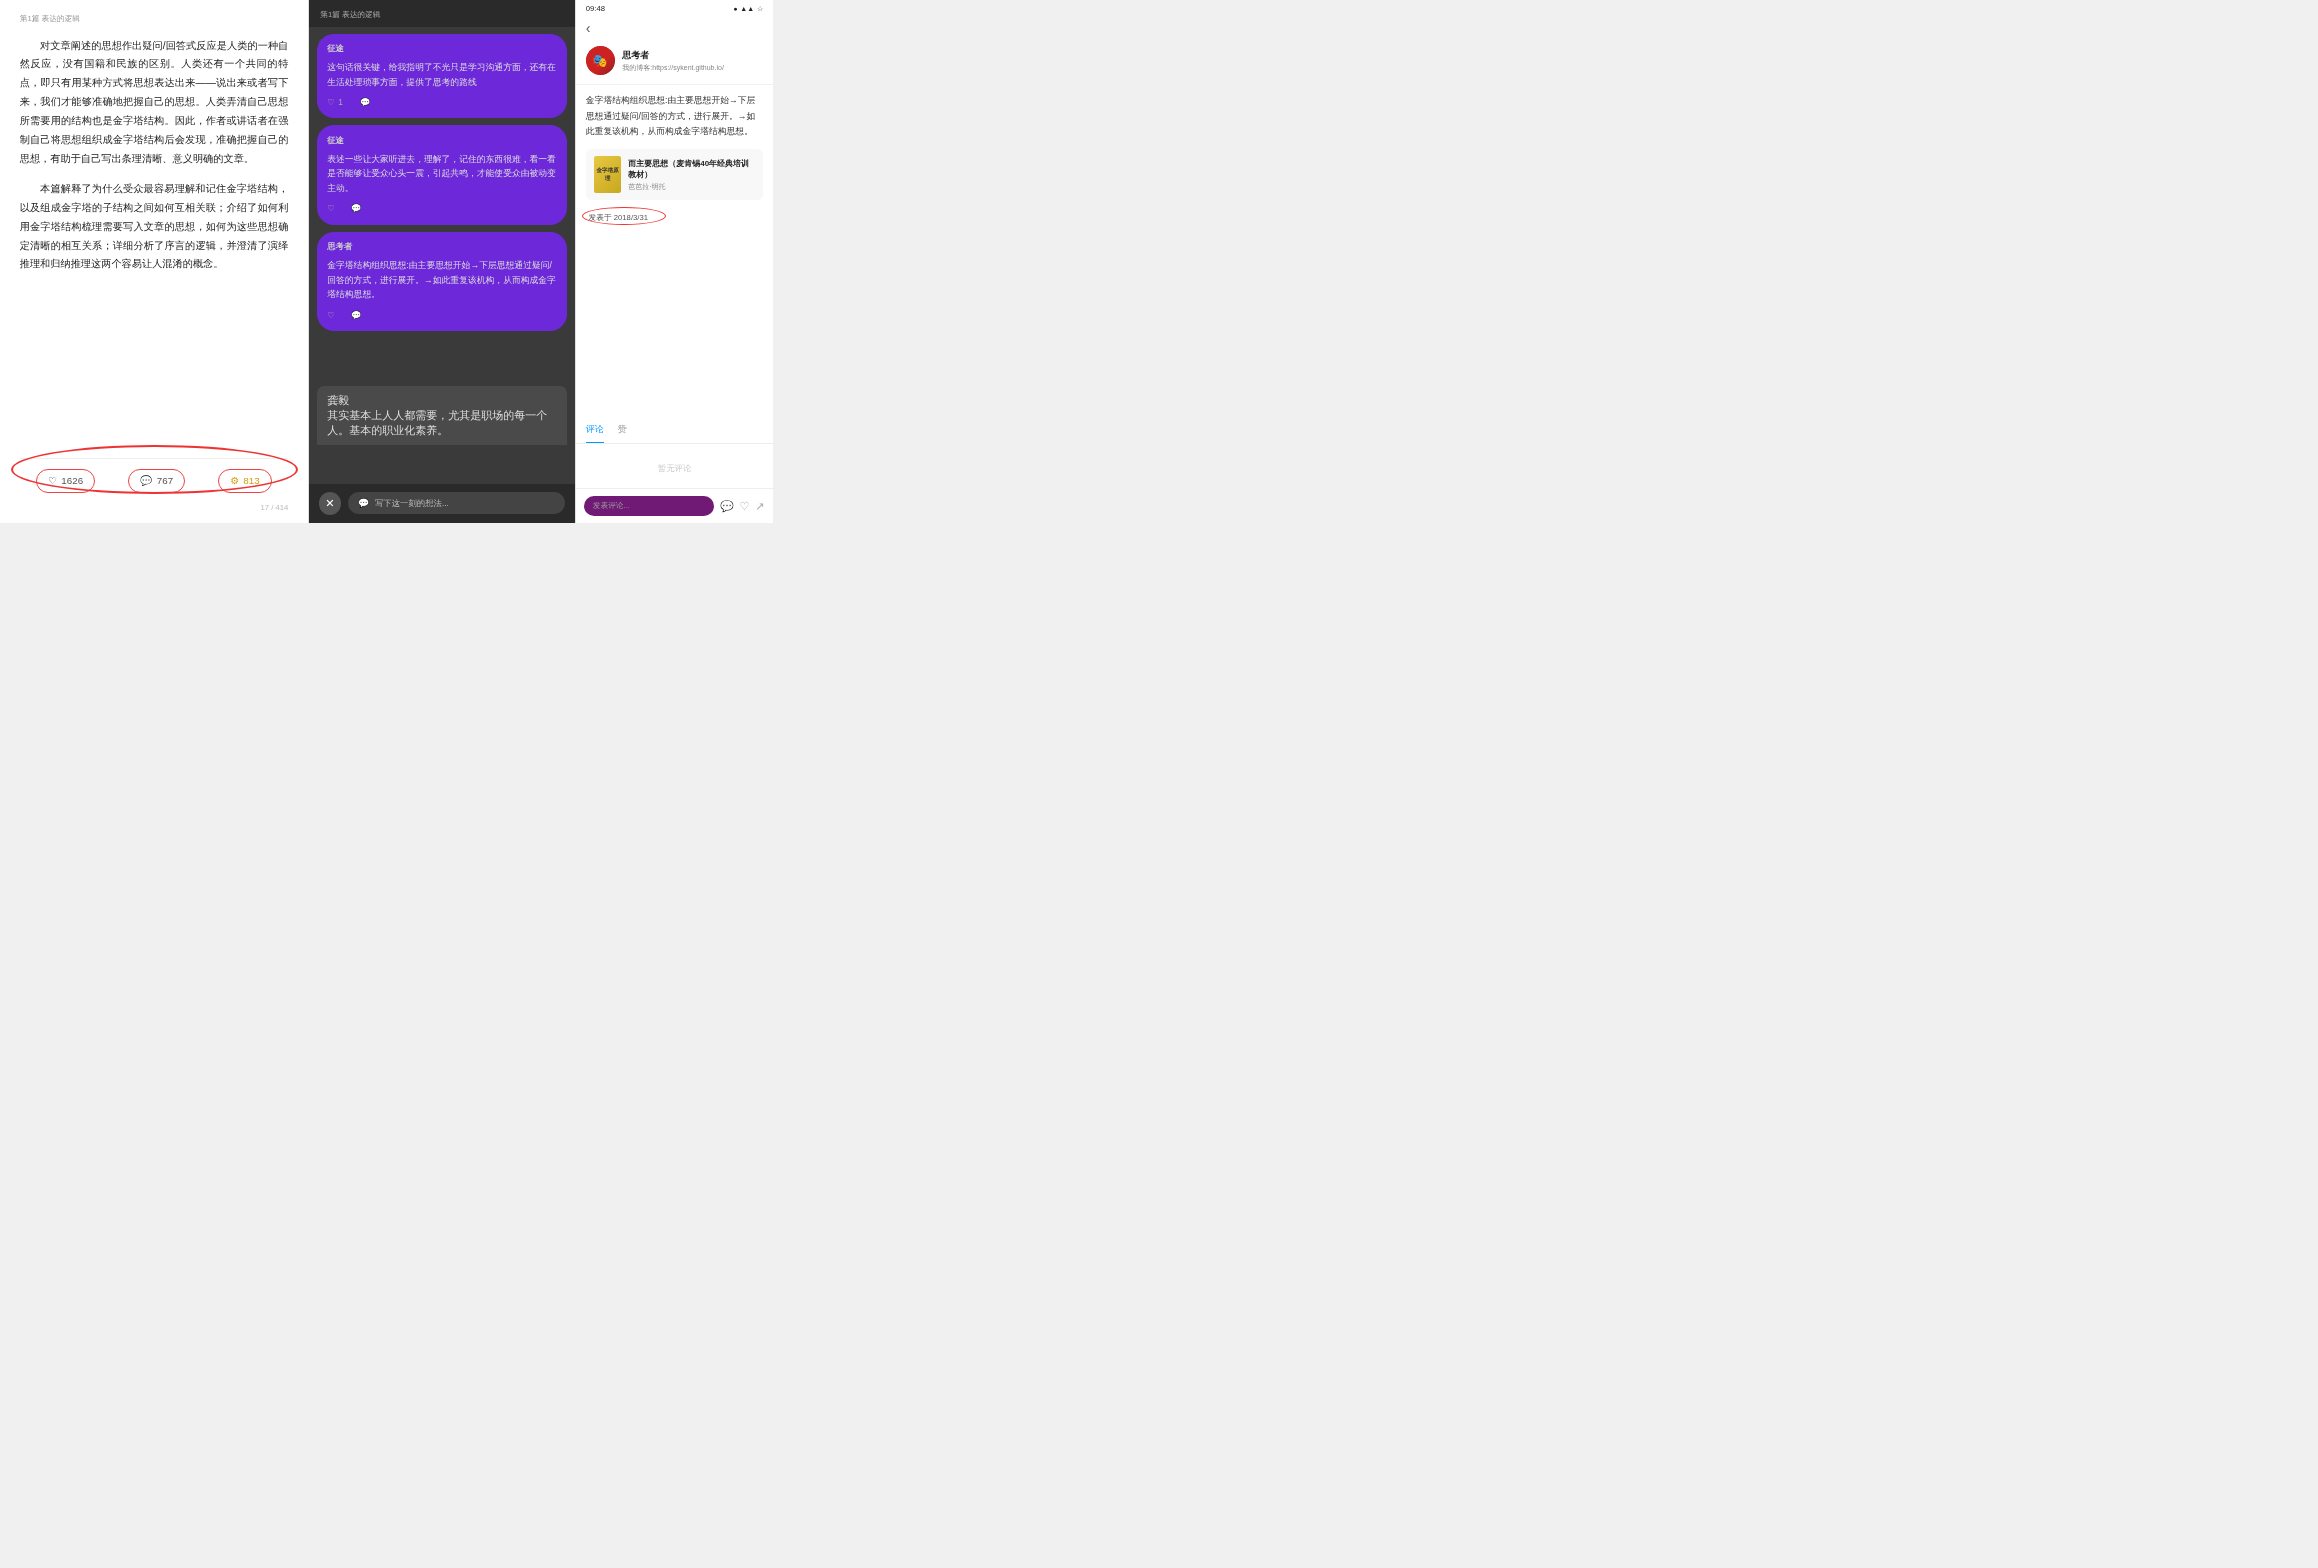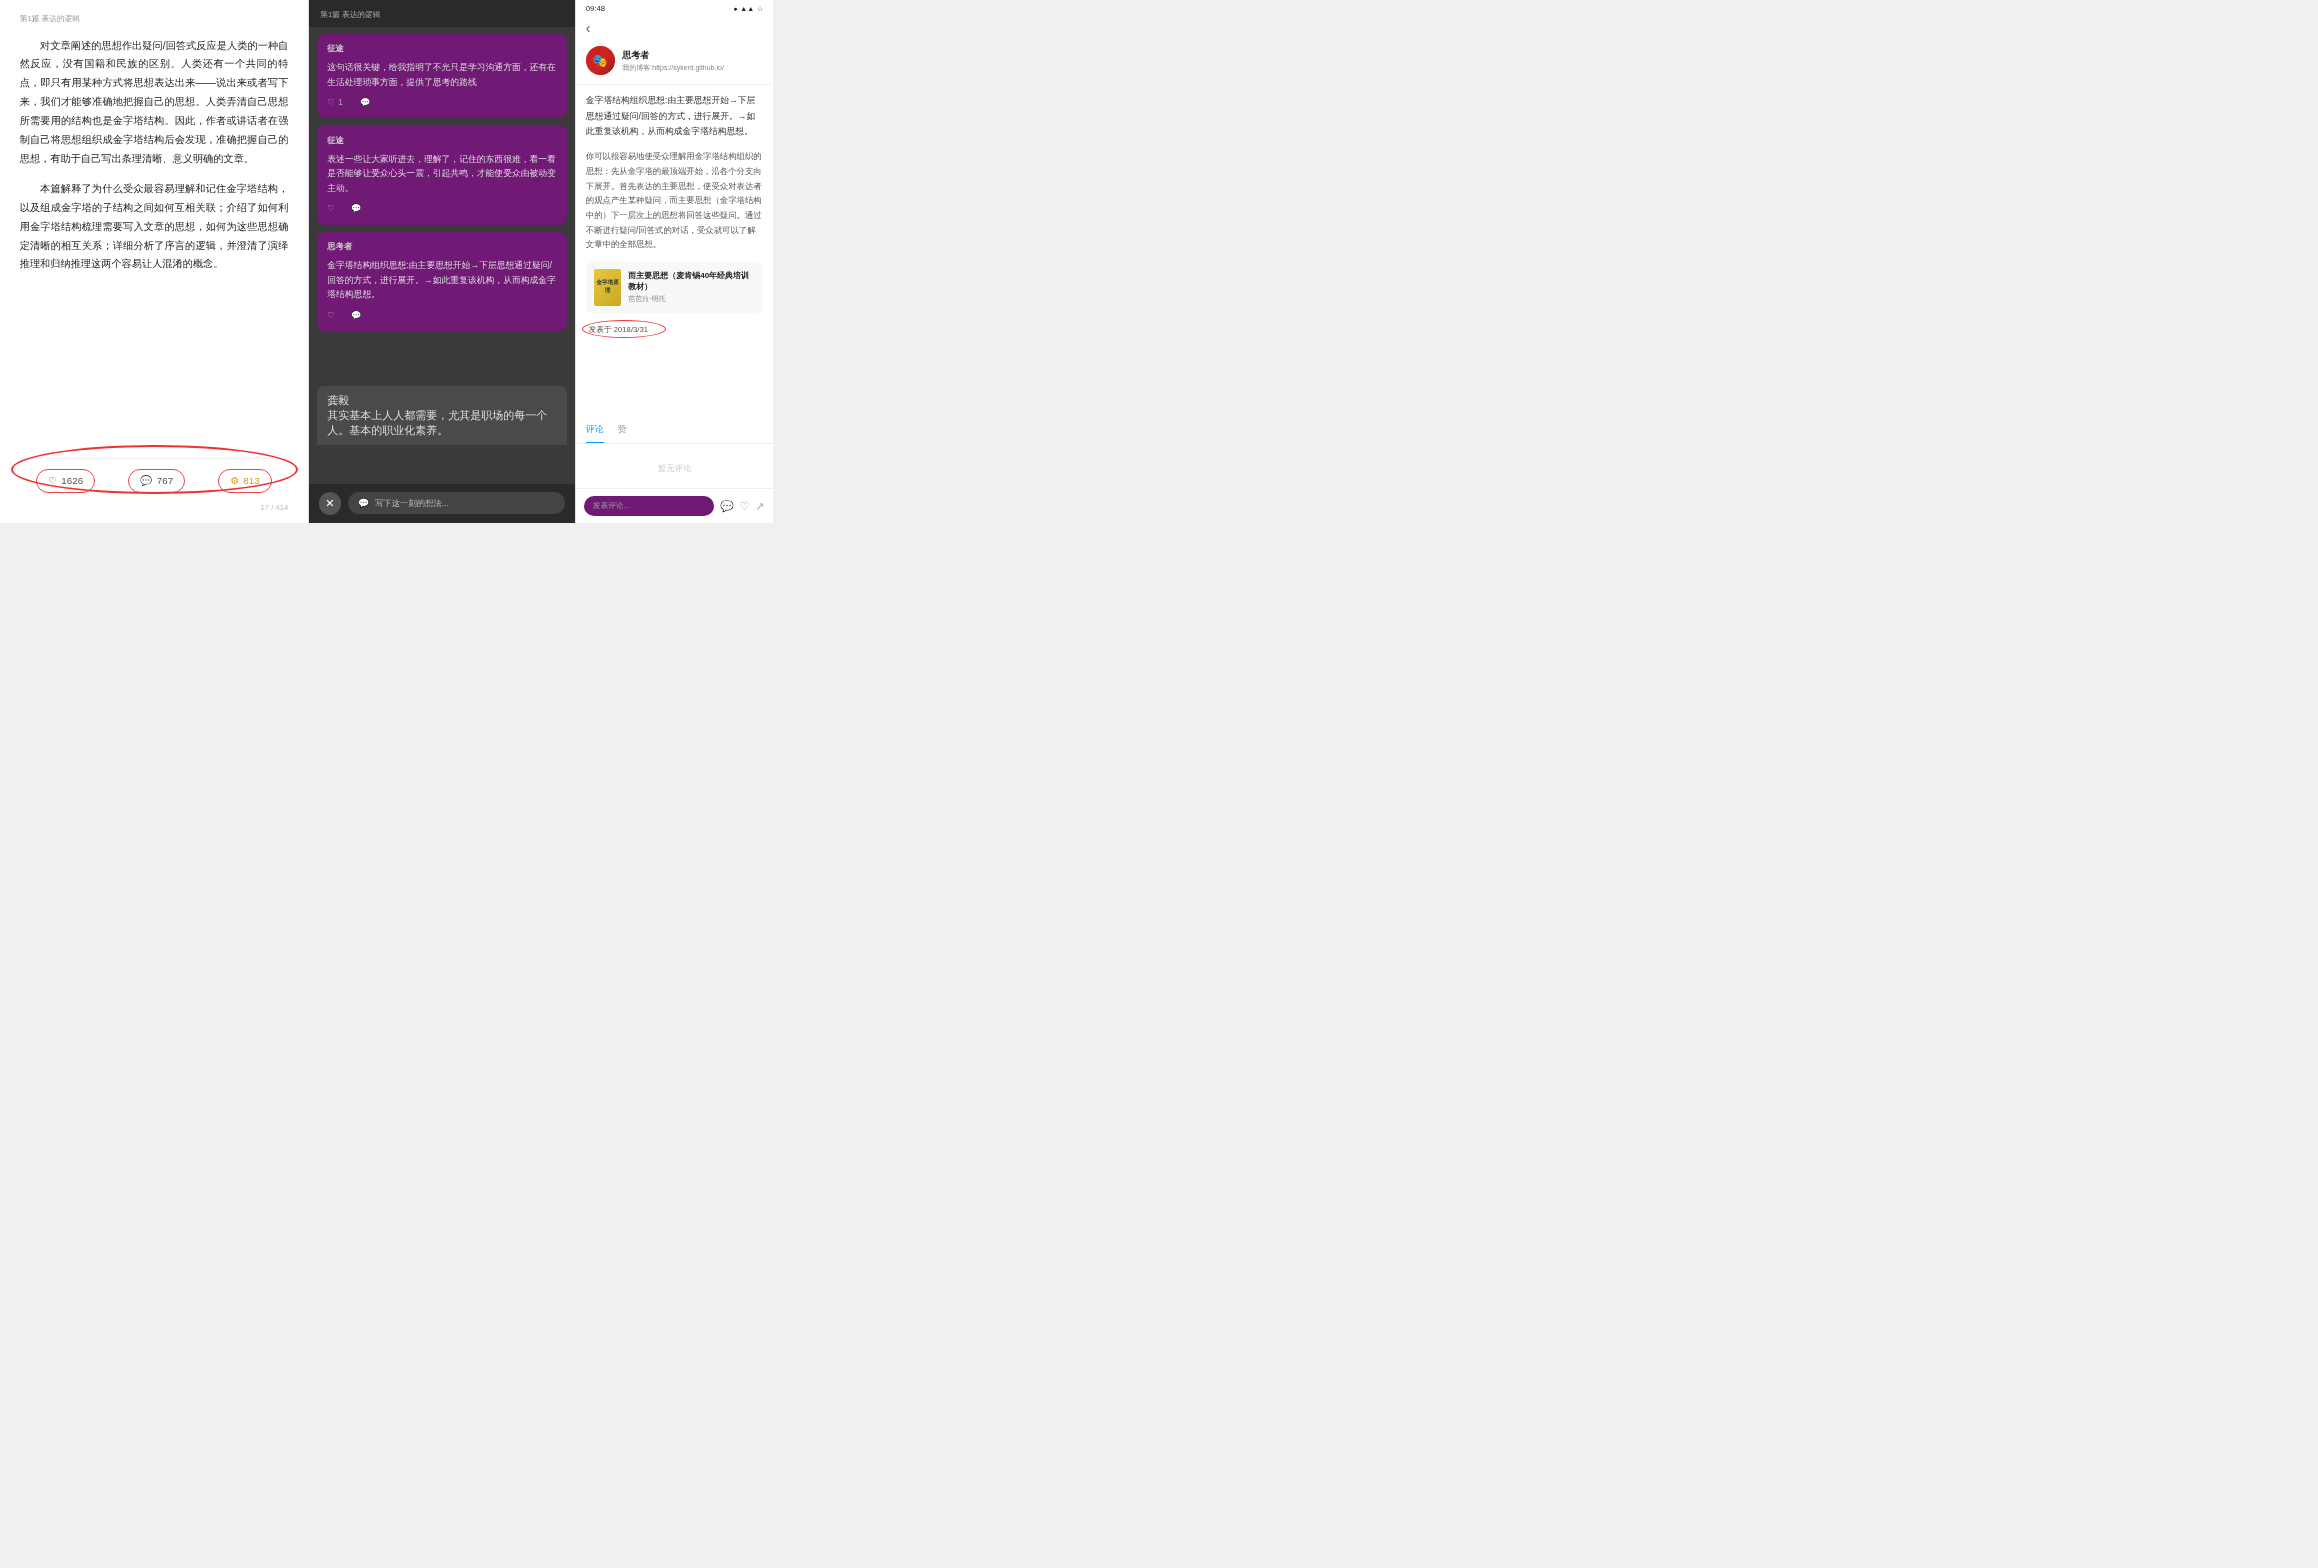--- a/index.html
+++ b/index.html
@@ -132,22 +132,22 @@
       top: 0; left: 0; right: 0; bottom: 0;
       display: flex;
       flex-direction: column;
       gap: 7px;
       padding: 7px 8.4px;
       z-index: 1;
       overflow: hidden;
     }
 
     .comment-card {
-      background: #701a75;
-      border-radius: 8px;
+      background: #6d28d9;
+      border-radius: 17px;
       padding: 8.4px 9.8px;
       color: #e8e8e8;
       font-size: 8.8px;
       line-height: 1.65;
     }
 
     .comment-card .card-user {
       font-size: 8.4px;
       font-weight: bold;
       color: #ccc;
@@ -545,21 +545,20 @@
     <div class="avatar">
       <div class="avatar-inner">🎭</div>
     </div>
     <div class="user-info">
       <div class="user-name">思考者</div>
       <div class="user-url">我的博客:https://sykent.github.io/</div>
     </div>
   </div>
   <div class="right-content">
     <div class="article-summary">金字塔结构组织思想:由主要思想开始→下层思想通过疑问/回答的方式，进行展开。→如此重复该机构，从而构成金字塔结构思想。</div>
-    <div class="article-detail">你可以很容易地使受众理解用金字塔结构组织的思想：先从金字塔的最顶端开始，沿各个分支向下展开。首先表达的主要思想，使受众对表达者的观点产生某种疑问，而主要思想（金字塔结构中的）下一层次上的思想将回答这些疑问。通过不断进行疑问/回答式的对话，受众就可以了解文章中的全部思想。</div>
     <div class="book-card">
       <div class="book-cover">
         <span>金字塔原理</span>
       </div>
       <div class="book-info">
         <div class="book-title">而主要思想（麦肯锡40年经典培训教材）</div>
         <div class="book-author">芭芭拉·明托</div>
       </div>
     </div>
     <div class="date-oval-container">

